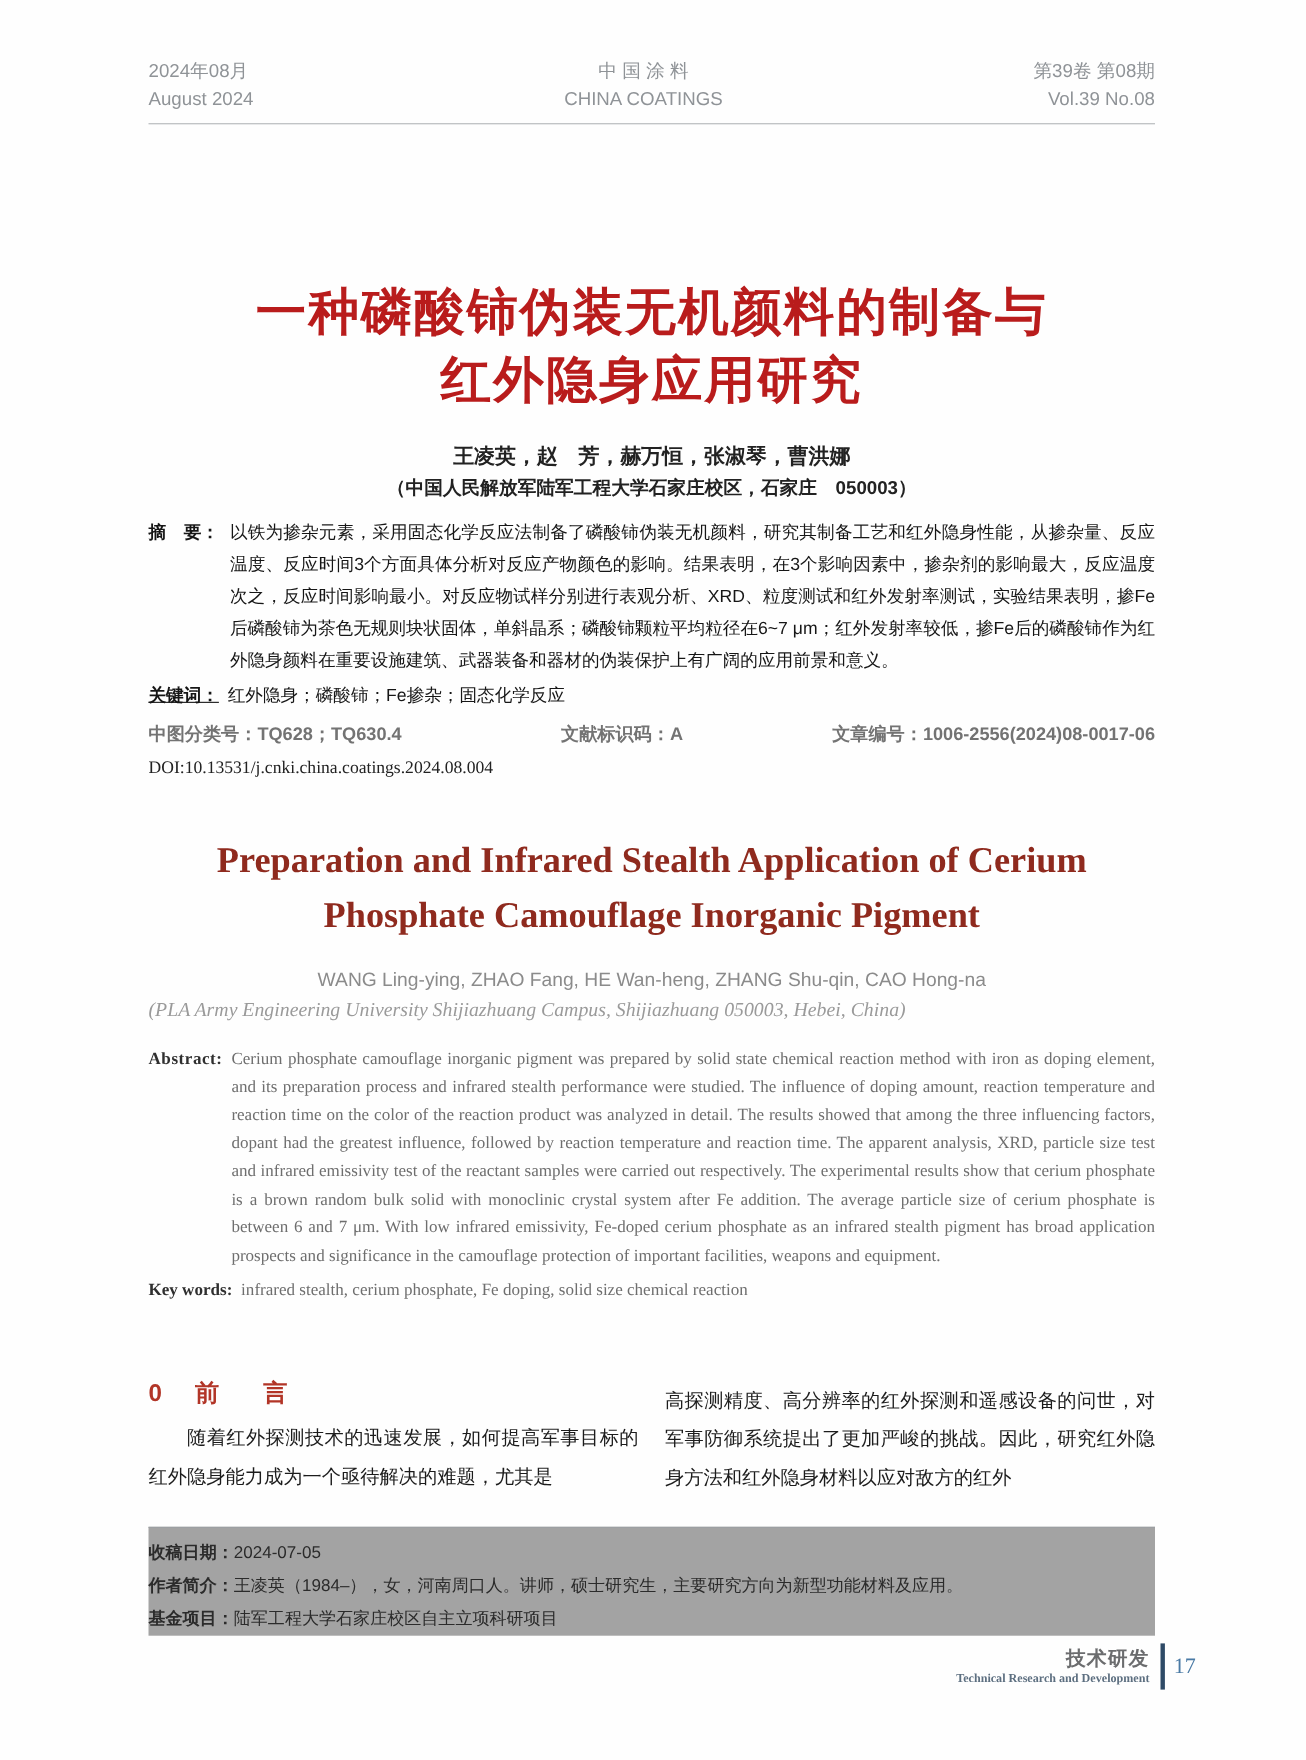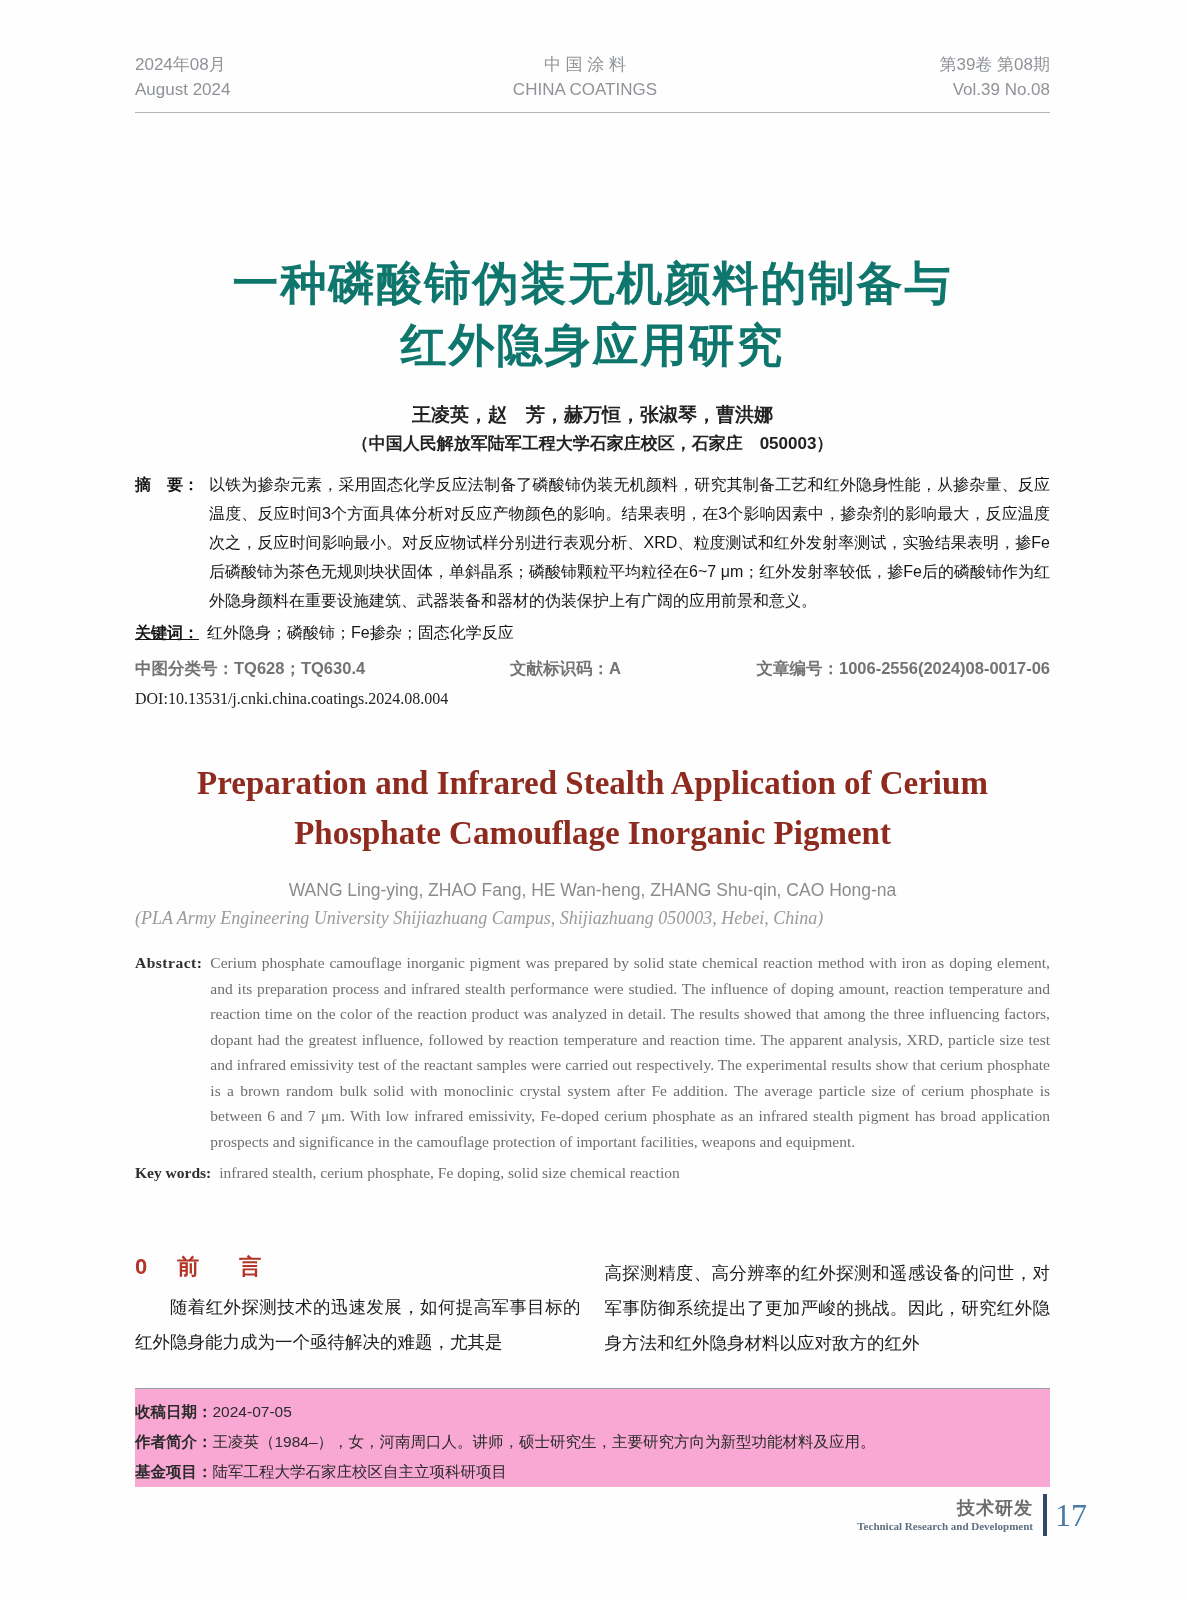--- a/index.html
+++ b/index.html
@@ -20,21 +20,21 @@
   .jh-left{text-align:left;}
   .jh-center{text-align:center;}
   .jh-right{text-align:right;}
   .header-rule{
     position:absolute;left:135px;top:112px;width:915px;height:1px;
     background:#b2b6b9;
   }
   
   .title-cn{
     position:absolute;left:135px;top:252px;width:915px;
-    text-align:center;color:#0f766e;
+    text-align:center;color:#b91c1c;
     font-size:46px;font-weight:700;line-height:62px;letter-spacing:2px;
   }
   .authors-cn{
     position:absolute;left:135px;top:402px;width:915px;
     text-align:center;font-size:19px;font-weight:700;white-space:nowrap;color:#222;
   }
   .affil-cn{
     position:absolute;left:135px;top:432px;width:915px;
     text-align:center;font-size:17px;font-weight:600;white-space:nowrap;color:#222;
   }
@@ -94,35 +94,35 @@
   }
   .section-heading .sec-num{margin-right:30px;}
   .section-heading .sec-title{letter-spacing:9px;}
   .body-par{
     font-size:17.5px;line-height:35px;text-align:justify;color:#1c1c1c;
   }
   .indent2{text-indent:2em;}
   .right-col-par{margin-top:4px;}
   
   .bottom-block{
-    position:absolute;left:135px;top:1388px;width:915px;background:#f9a8d4;
+    position:absolute;left:135px;top:1388px;width:915px;background:#a3a3a3;
   }
   .foot-rule{width:915px;height:1px;background:#9c9fa2;}
   .footnotes{margin-top:8px;font-size:15.5px;line-height:30px;color:#2b2b2b;}
   .fn-label{font-weight:700;}
   
   .page-footer{
     position:absolute;right:100px;top:1494px;
     display:flex;align-items:center;
   }
   .pf-col{text-align:right;margin-right:10px;}
   .pf-cn{font-size:18px;font-weight:700;color:#6b6c6e;letter-spacing:1px;line-height:22px;}
   .pf-en{font-family:"Liberation Serif",serif;font-size:11px;font-weight:700;color:#5d6f80;line-height:15px;}
   .pf-bar{width:4px;height:42px;background:#2e4a66;margin-right:8px;}
-  .pf-num{font-family:"Liberation Serif",serif;font-size:32px;color:#4a7aa5;}
+  .pf-num{font-family:"Liberation Serif",serif;font-size:20px;color:#4a7aa5;}
 </style>
 </head>
 <body>
 
 <div class="page">
 
   <div class="journal-header">
     <div class="jh-left">
       <div>2024年08月</div>
       <div>August 2024</div>

